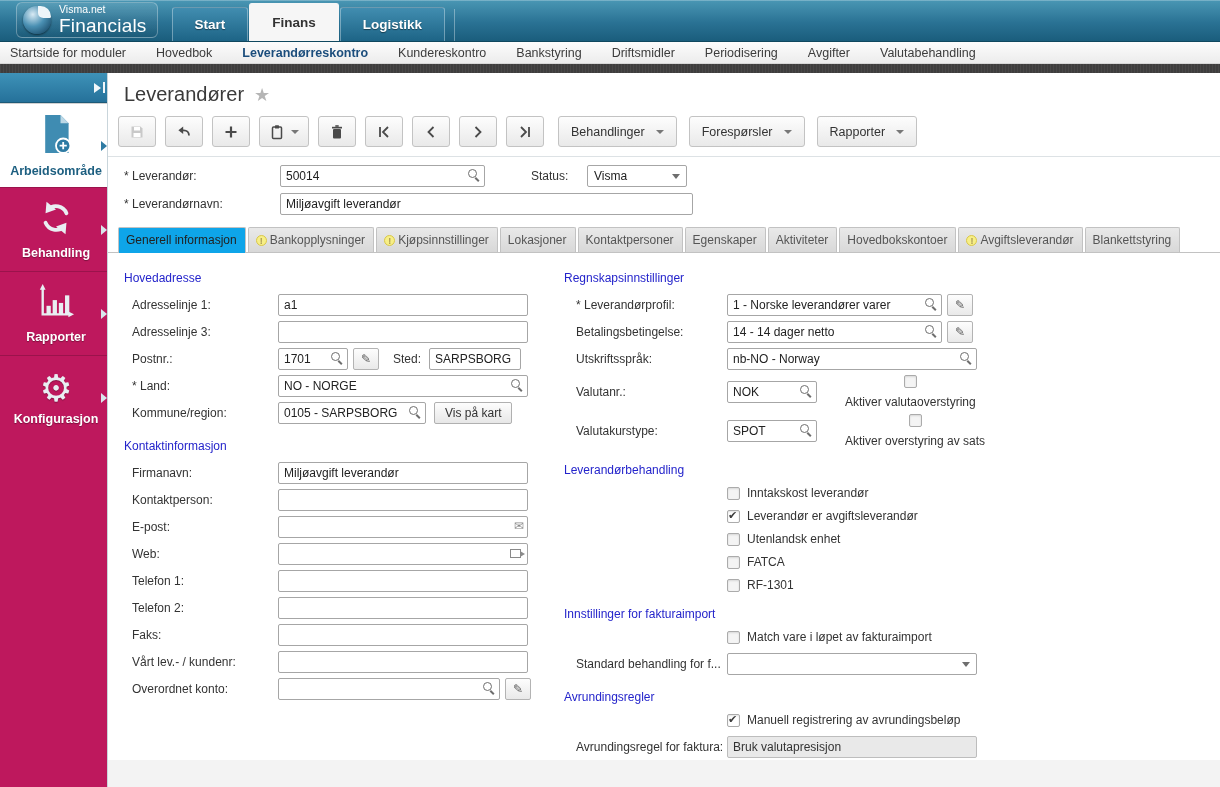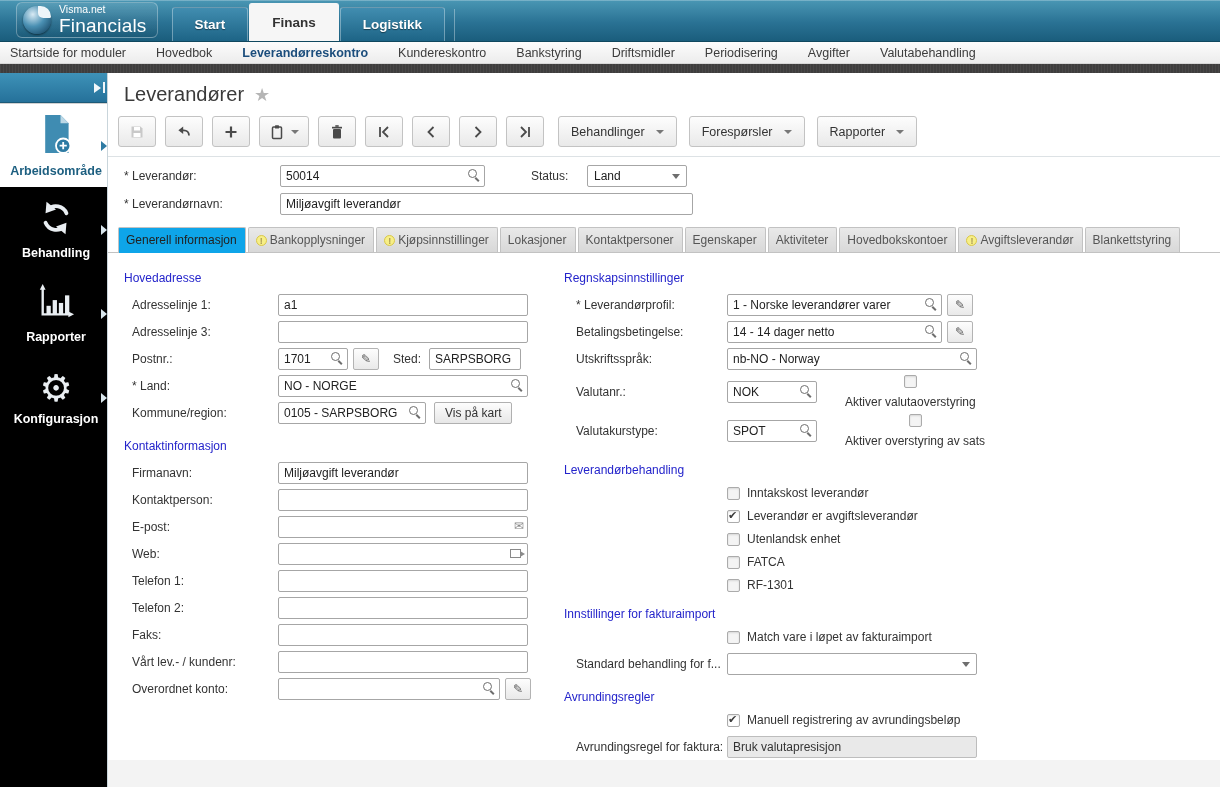--- a/index.html
+++ b/index.html
@@ -33,21 +33,21 @@
     background:linear-gradient(#fcfcfc, #ececec); border-bottom:1px solid #d7d7d7;
     display:flex; align-items:center; gap:30px; padding-left:10px; font-size:12.5px; color:#3c3c3c; }
   .modlink { cursor:pointer; white-space:nowrap; }
   .modlink.active { color:#1b4d7c; font-weight:bold; }
 
   
   .darkstrip { position:absolute; left:0; top:64px; width:1220px; height:9px; background:#3e3d3d;
     background-image:linear-gradient(90deg, rgba(255,255,255,.05) 1px, transparent 1px); background-size:3px 3px; }
 
   
-  .sidebar { position:absolute; left:0; top:73px; width:112px; bottom:0; background:#000000; }
+  .sidebar { position:absolute; left:0; top:73px; width:112px; bottom:0; background:#be185d; }
   .sb-head { height:30px; background:linear-gradient(#3e92b8, #25719a); border-bottom:1px solid #1d5a78;
     display:flex; align-items:center; justify-content:flex-end; padding-right:7px; cursor:pointer; }
   .expand-tri { width:0; height:0; border-left:7px solid #f2f7fa; border-top:5px solid transparent; border-bottom:5px solid transparent; }
   .expand-bar { width:2px; height:11px; background:#f2f7fa; margin-left:2px; }
   .sb-item { height:84px; border-top:1px solid rgba(0,0,0,.18); position:relative; cursor:pointer;
     display:flex; flex-direction:column; align-items:center; justify-content:center; gap:5px; }
   .sb-item .sb-label { color:#fff; font-size:12.5px; font-weight:bold; text-shadow:0 1px 1px rgba(0,0,0,.35); }
   .sb-item.active { background:#fff; }
   .sb-item.active .sb-label { color:#1d5f80; text-shadow:none; }
   .sb-arrow { position:absolute; right:5px; top:50%; margin-top:-5px; width:0; height:0;
@@ -307,21 +307,21 @@
 
   <div class="rec-head">
     <div class="rec-row">
       <span class="rec-lbl">* Leverandør:</span>
       <span class="iw" style="width:205px;">
         <input class="inp" value="50014" style="">
         <span class="mag"></span>
       </span>
       <span class="rec-lbl-status">Status:</span>
       <span class="combo w100">
-        <span>Land</span>
+        <span>Visma</span>
         <span class="flat-caret"></span>
       </span>
     </div>
     <div class="rec-row">
       <span class="rec-lbl">* Leverandørnavn:</span>
       <input class="inp" style="width: 413px;" value="Miljøavgift leverandør">
     </div>
   </div>
 
   <div class="tabstrip">

